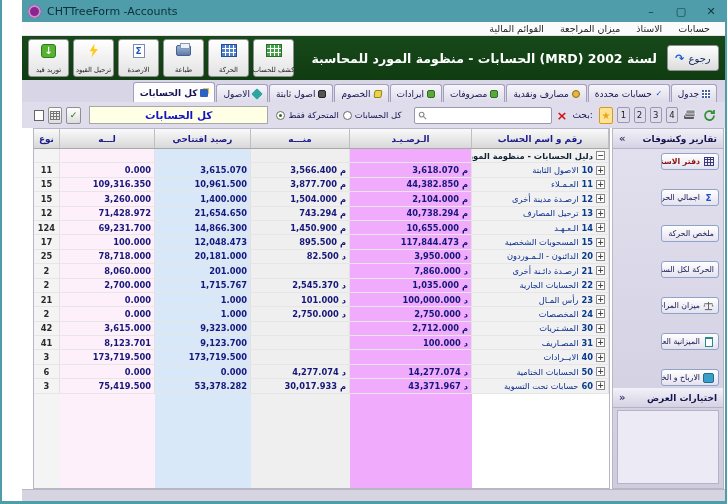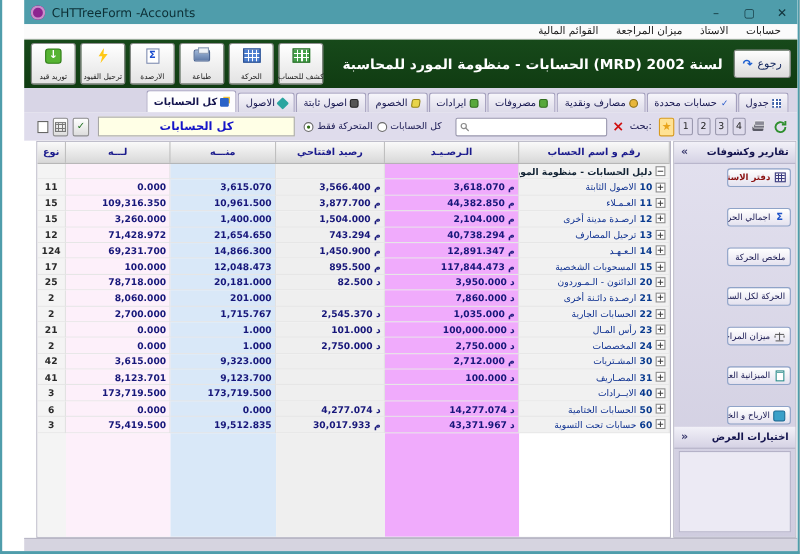--- a/index.html
+++ b/index.html
@@ -260,22 +260,22 @@
         </svg>
     </span>
   </div>
 
   <div class="main">
 
     <div class="tablearea">
       <div class="thead">
         <div class="th">نوع</div>
         <div class="th">لـــه</div>
+        <div class="th">رصيد افتتاحي</div>
         <div class="th">منـــه</div>
-        <div class="th">رصيد افتتاحي</div>
         <div class="th">الـرصـيـد</div>
         <div class="th">رقم و اسم الحساب</div>
       </div>
       <div id="tbody">
           <div class="trow">
             <div class="td c-type ctr"></div>
             <div class="td c-credit num"></div>
             <div class="td c-debit num"></div>
             <div class="td c-open num"></div>
             <div class="td c-bal num"></div>
@@ -330,21 +330,21 @@
               <span class="expbox">+</span>
               <span class="acode">13</span>
               <span class="aname">ترحيل المصارف</span>
             </div>
           </div>
           <div class="trow">
             <div class="td c-type ctr">124</div>
             <div class="td c-credit num">69,231.700</div>
             <div class="td c-debit num">14,866.300</div>
             <div class="td c-open num">1,450.900 م</div>
-            <div class="td c-bal num">م 12,891.347</div>
+            <div class="td c-bal num">م 10,655.000</div>
             <div class="td c-name">
               <span class="expbox">+</span>
               <span class="acode">14</span>
               <span class="aname">الـعـهـد</span>
             </div>
           </div>
           <div class="trow">
             <div class="td c-type ctr">17</div>
             <div class="td c-credit num">100.000</div>
             <div class="td c-debit num">12,048.473</div>
@@ -460,21 +460,21 @@
             <div class="td c-bal num">د 14,277.074</div>
             <div class="td c-name">
               <span class="expbox">+</span>
               <span class="acode">50</span>
               <span class="aname">الحسابات الختامية</span>
             </div>
           </div>
           <div class="trow">
             <div class="td c-type ctr">3</div>
             <div class="td c-credit num">75,419.500</div>
-            <div class="td c-debit num">19,512.835</div>
+            <div class="td c-debit num">53,378.282</div>
             <div class="td c-open num">30,017.933 م</div>
             <div class="td c-bal num">د 43,371.967</div>
             <div class="td c-name">
               <span class="expbox">+</span>
               <span class="acode">60</span>
               <span class="aname">حسابات تحت التسوية</span>
             </div>
           </div>
         </div>
       <div class="tfill">

